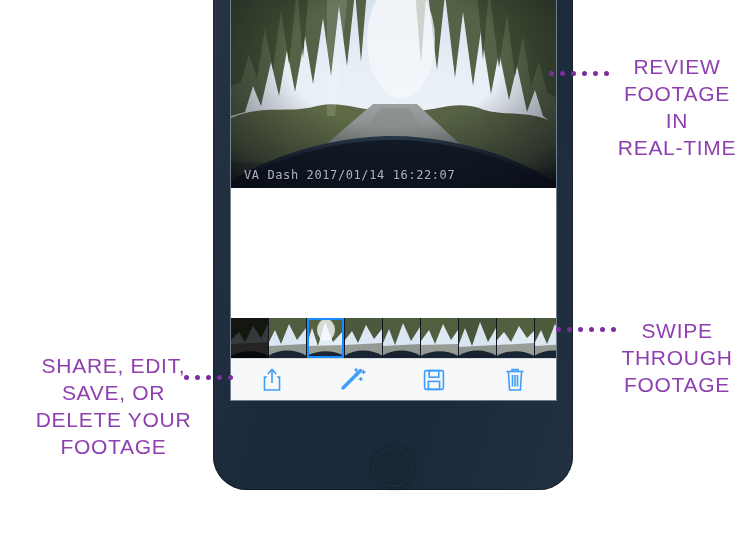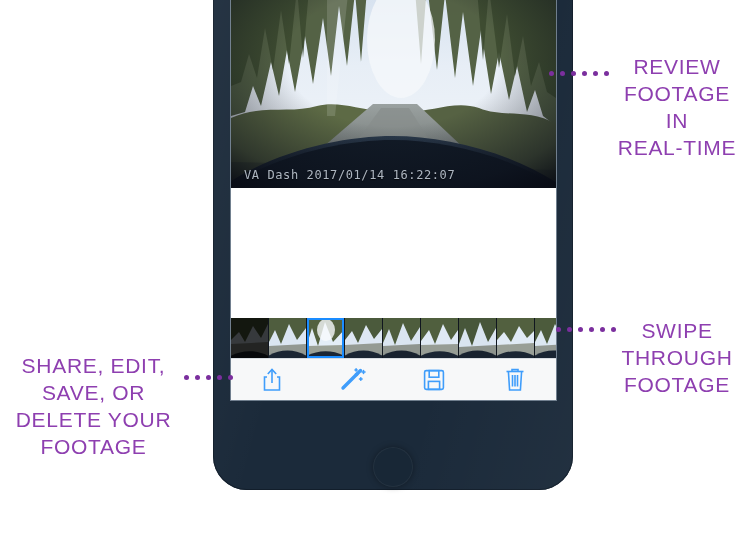--- a/index.html
+++ b/index.html
@@ -153,21 +153,21 @@
     color: #8e3fb0;
     font-family: "Liberation Sans", sans-serif;
     font-weight: normal;
     font-size: 21px;
     line-height: 27px;
     letter-spacing: 0.7px;
     white-space: pre-line;
   }
   .callout-review { left: 612px; top: 53px; width: 130px; text-align: center; }
   .callout-swipe  { left: 612px; top: 317px; width: 130px; text-align: center; }
-  .callout-share  { left: 6px;  top: 352px; width: 175px; text-align: center; }
+  .callout-share  { left: 26px;  top: 352px; width: 175px; text-align: center; }
 
   .dots {
     position: absolute;
     display: flex;
     align-items: center;
     gap: 6px;
   }
   .dots span {
     display: block;
     width: 5px;

